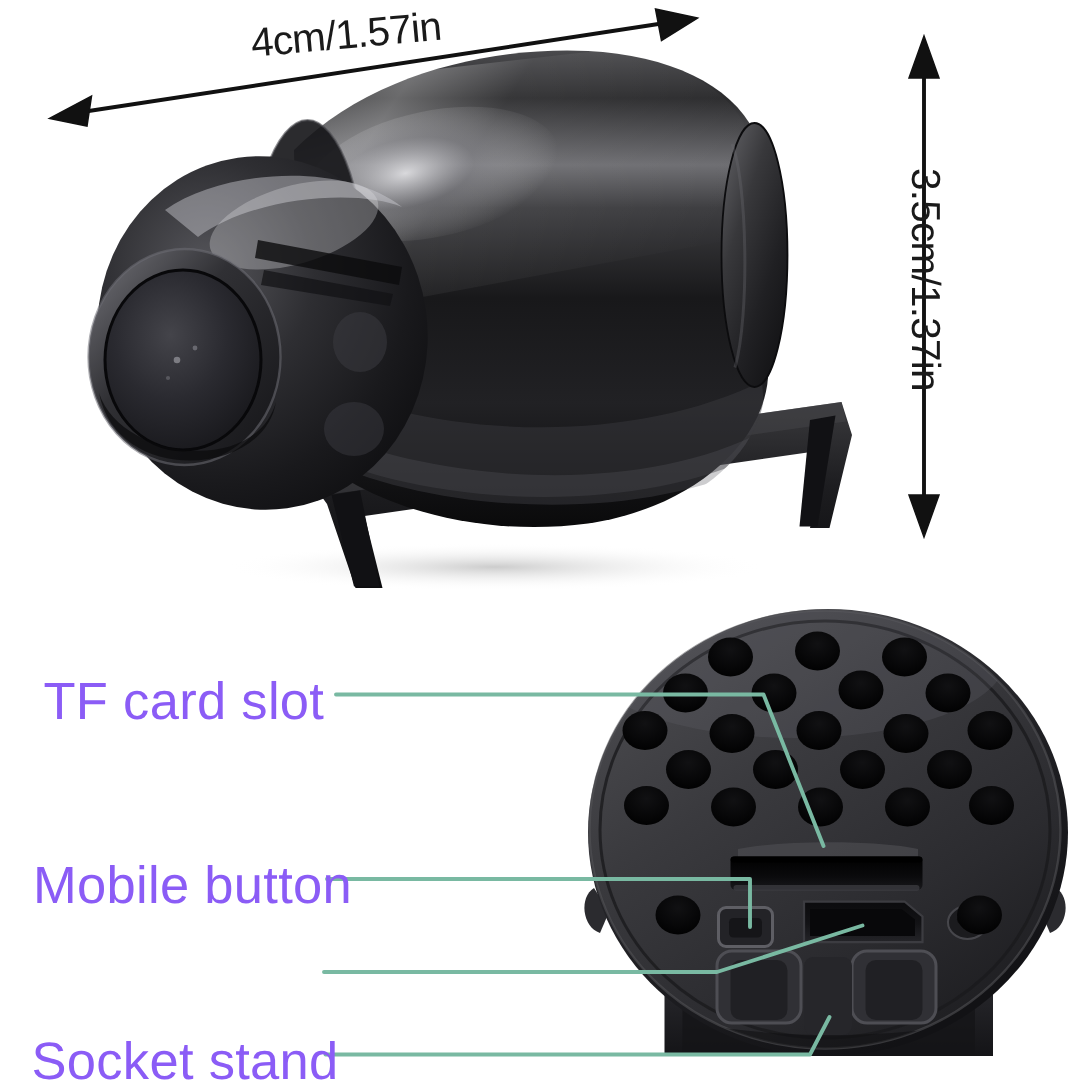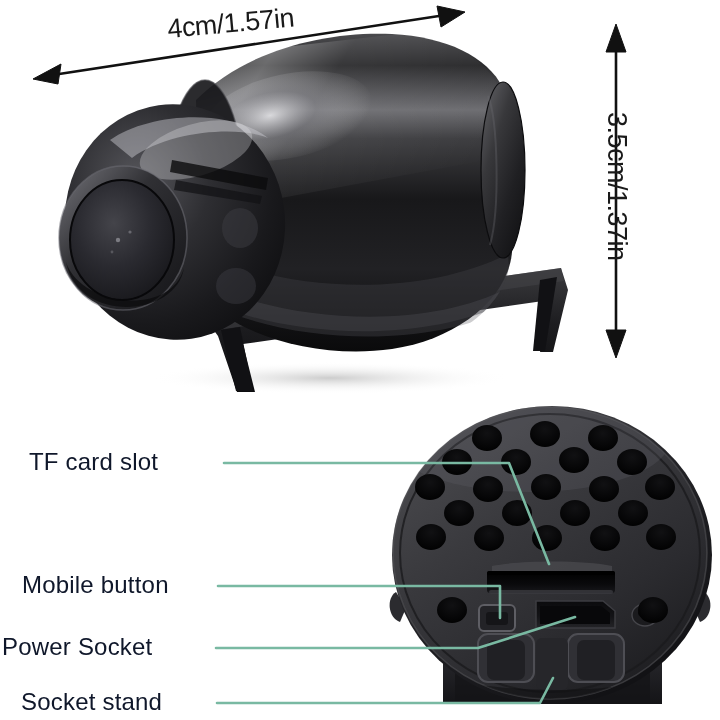--- a/index.html
+++ b/index.html
@@ -28,22 +28,22 @@
     transform-origin:left top;
   }
   #dim-height-label{
     left:632px; top:112px;
     transform:rotate(90deg);
     transform-origin:left top;
   }
 
   .callout-label{
     position:absolute;
-    color:#0f172a;
-    font-size:24px;
+    color:#8b5cf6;
+    font-size:35px;
     font-weight:400;
     letter-spacing:0.2px;
     white-space:nowrap;
     font-family:"Liberation Sans", sans-serif;
   }
   #callout-tf{left:29px;  top:448px;}
   #callout-reset{left:22px; top:571px;}
   #callout-power{left:2px;  top:633px;}
   #callout-stand{left:21px; top:688px;}
 </style>
@@ -323,17 +323,16 @@
   </svg>
 
   <div class="dim-label" id="dim-width-label">4cm/1.57in</div>
 
   <div class="dim-label" id="dim-height-label">3.5cm/1.37in</div>
 
   <div class="callout-label" id="callout-tf">TF card slot</div>
 
   <div class="callout-label" id="callout-reset">Mobile button</div>
 
-  <div class="callout-label" id="callout-power">Power Socket</div>
 
   <div class="callout-label" id="callout-stand">Socket stand</div>
 
 </div>
 
 </body></html>

